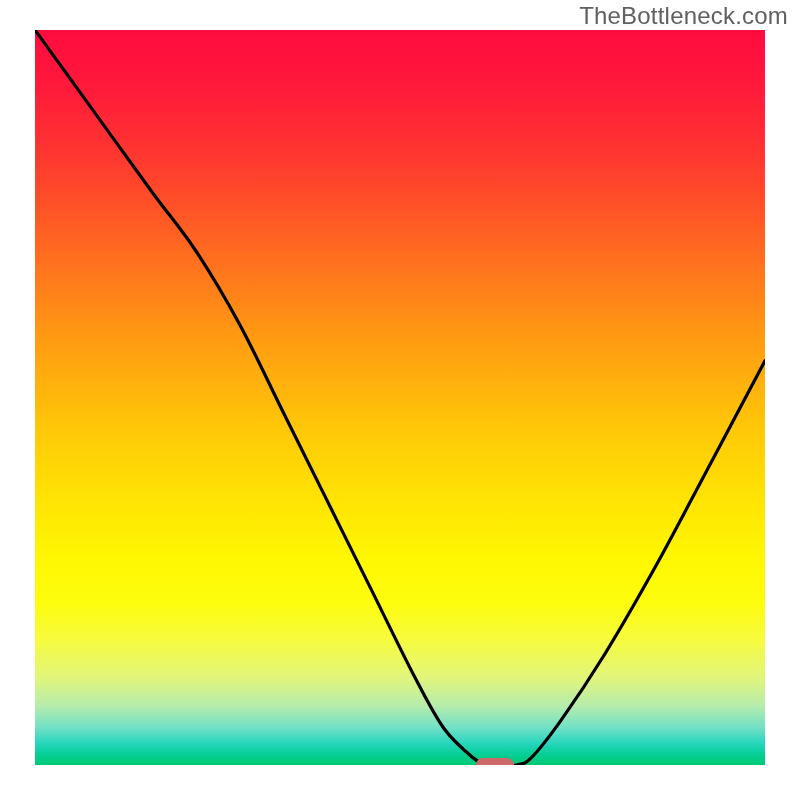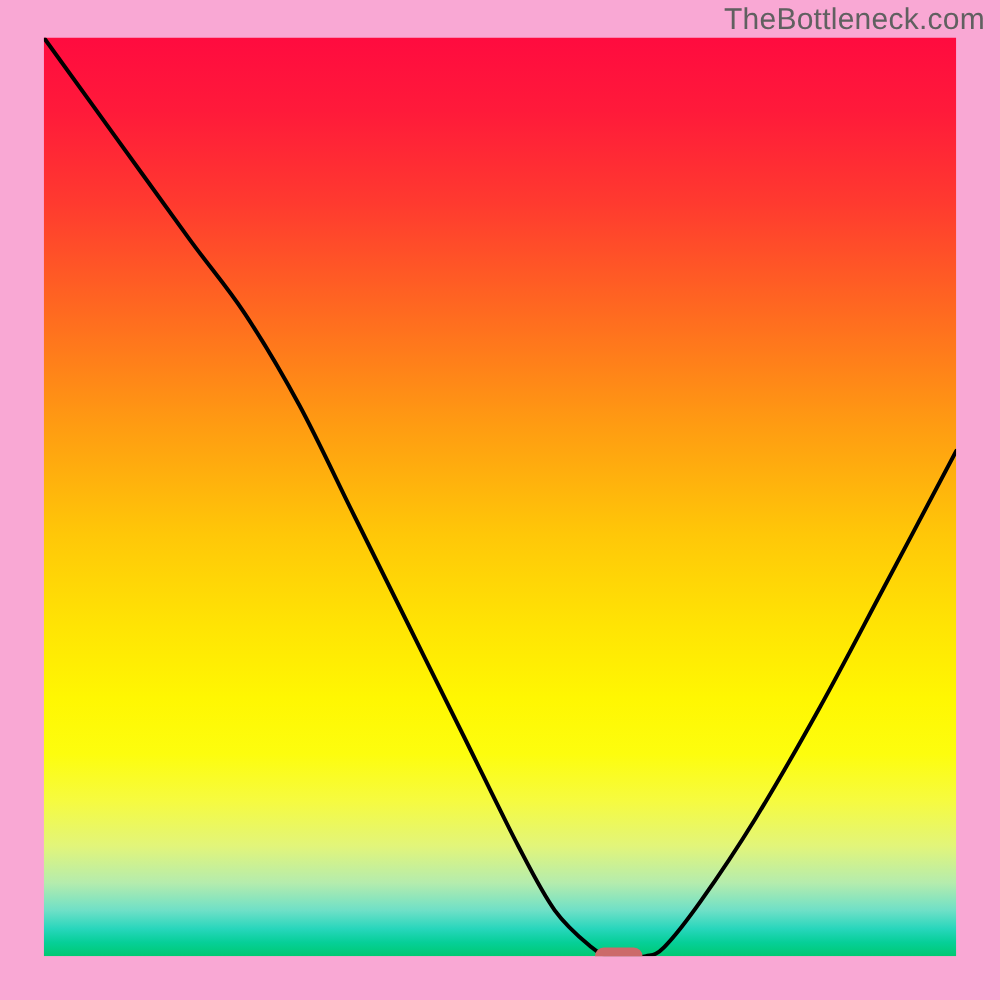--- a/index.html
+++ b/index.html
@@ -8,21 +8,21 @@
     width: 800px;
     height: 800px;
     background: #000;
     overflow: hidden;
     font-family: Arial, Helvetica, sans-serif;
   }
   .frame {
     position: relative;
     width: 800px;
     height: 800px;
-    background: #f9a8d4;
+    background: #ffffff;
   }
   .watermark {
     position: absolute;
     top: 2px;
     right: 12px;
     color: #606060;
     font-size: 24px;
     font-weight: 500;
     letter-spacing: 0.2px;
     z-index: 5;

